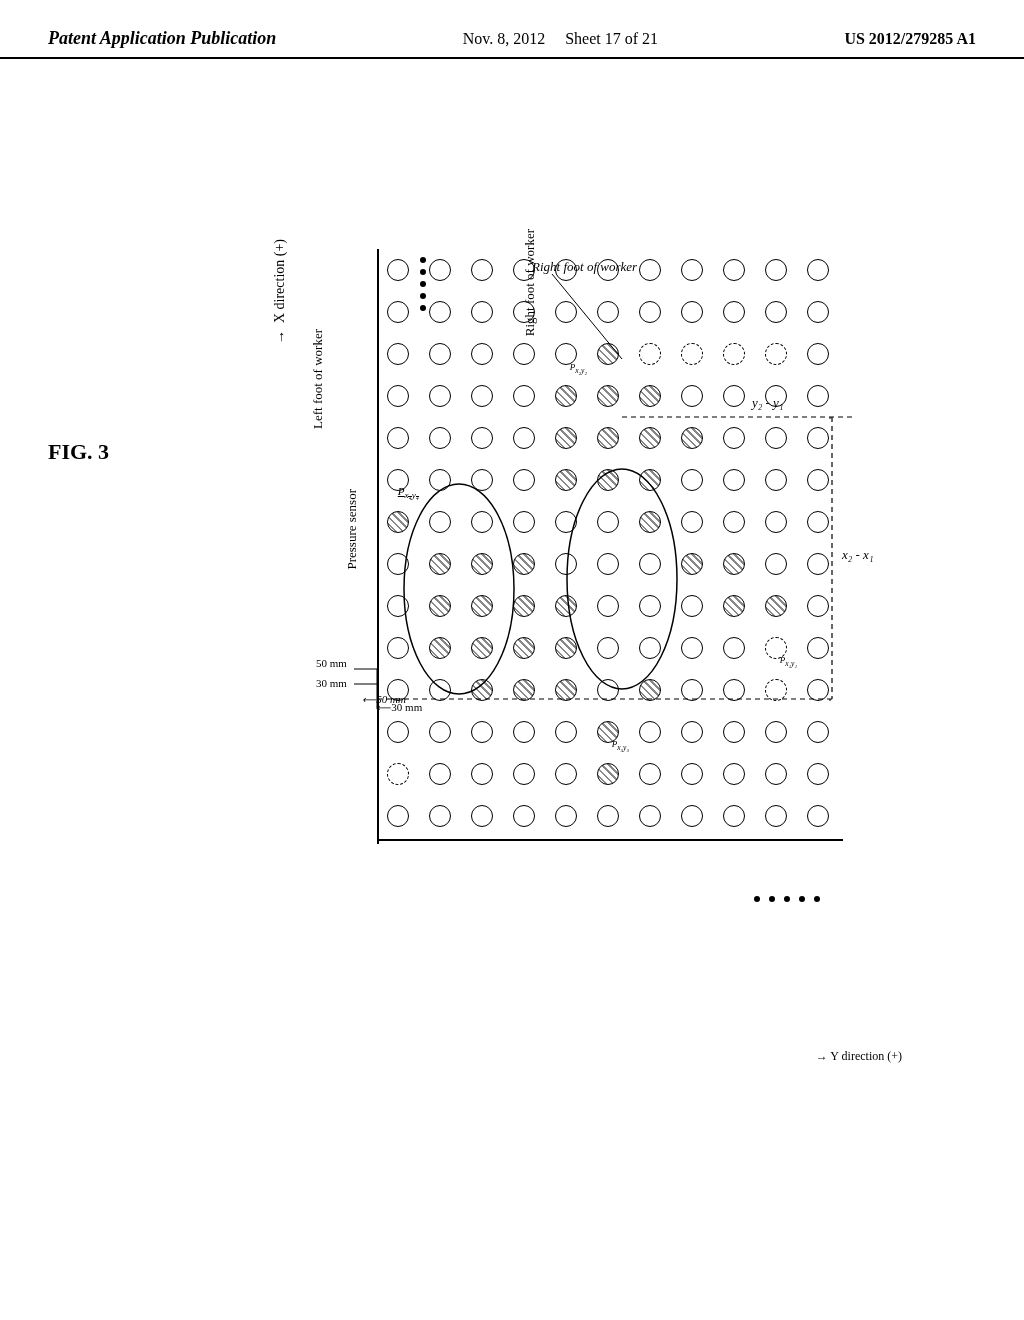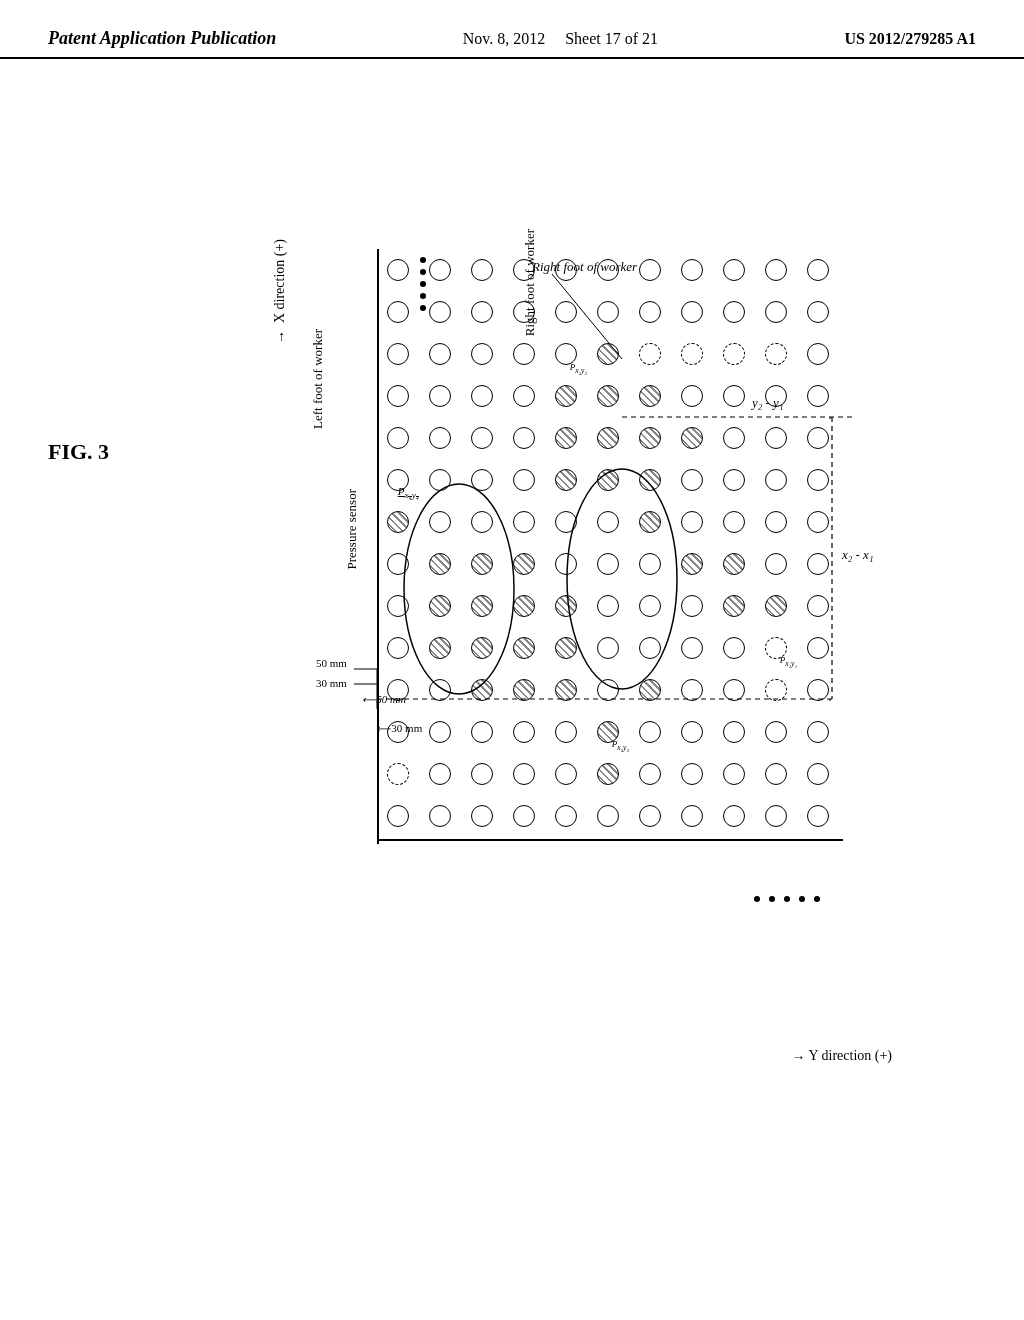--- a/index.html
+++ b/index.html
@@ -88,23 +88,23 @@
       position: absolute;
       left: 330px;
       top: 120px;
       font-size: 13px;
       writing-mode: vertical-rl;
       transform: rotate(180deg);
       white-space: nowrap;
     }
     .label-y-direction {
       position: absolute;
-      right: 20px;
+      right: 10px;
       bottom: 95px;
-      font-size: 14px;
+      font-size: 12px;
       white-space: nowrap;
       margin-top: 10px;
     }
     
     .grid-area {
       position: absolute;
       left: 185px;
       top: 140px;
       display: grid;
       grid-template-columns: repeat(11, 42px);
@@ -215,21 +215,21 @@
 
     <div class="h-axis"></div>
 
     <div class="label-y-direction">
       → Y direction (+)
     </div>
 
     <div style="position:absolute; left:170px; top:584px; font-size:11px; white-space:nowrap; writing-mode:horizontal-tb;font-style:italic;">
       <span style="font-size:10px;">⟵</span>50 mm
     </div>
-    <div style="position:absolute; left:185px; top:613px; font-size:11px; white-space:nowrap;text-align:right;">
+    <div style="position:absolute; left:185px; top:592px; font-size:11px; white-space:nowrap;text-align:right;">
       <span style="font-size:10px;">⟵</span>30 mm
     </div>
 
     <div class="grid-area">
 
       <div class="cell">
           <div class="circle-empty"></div>
         </div>
       <div class="cell">
           <div class="circle-empty"></div>

